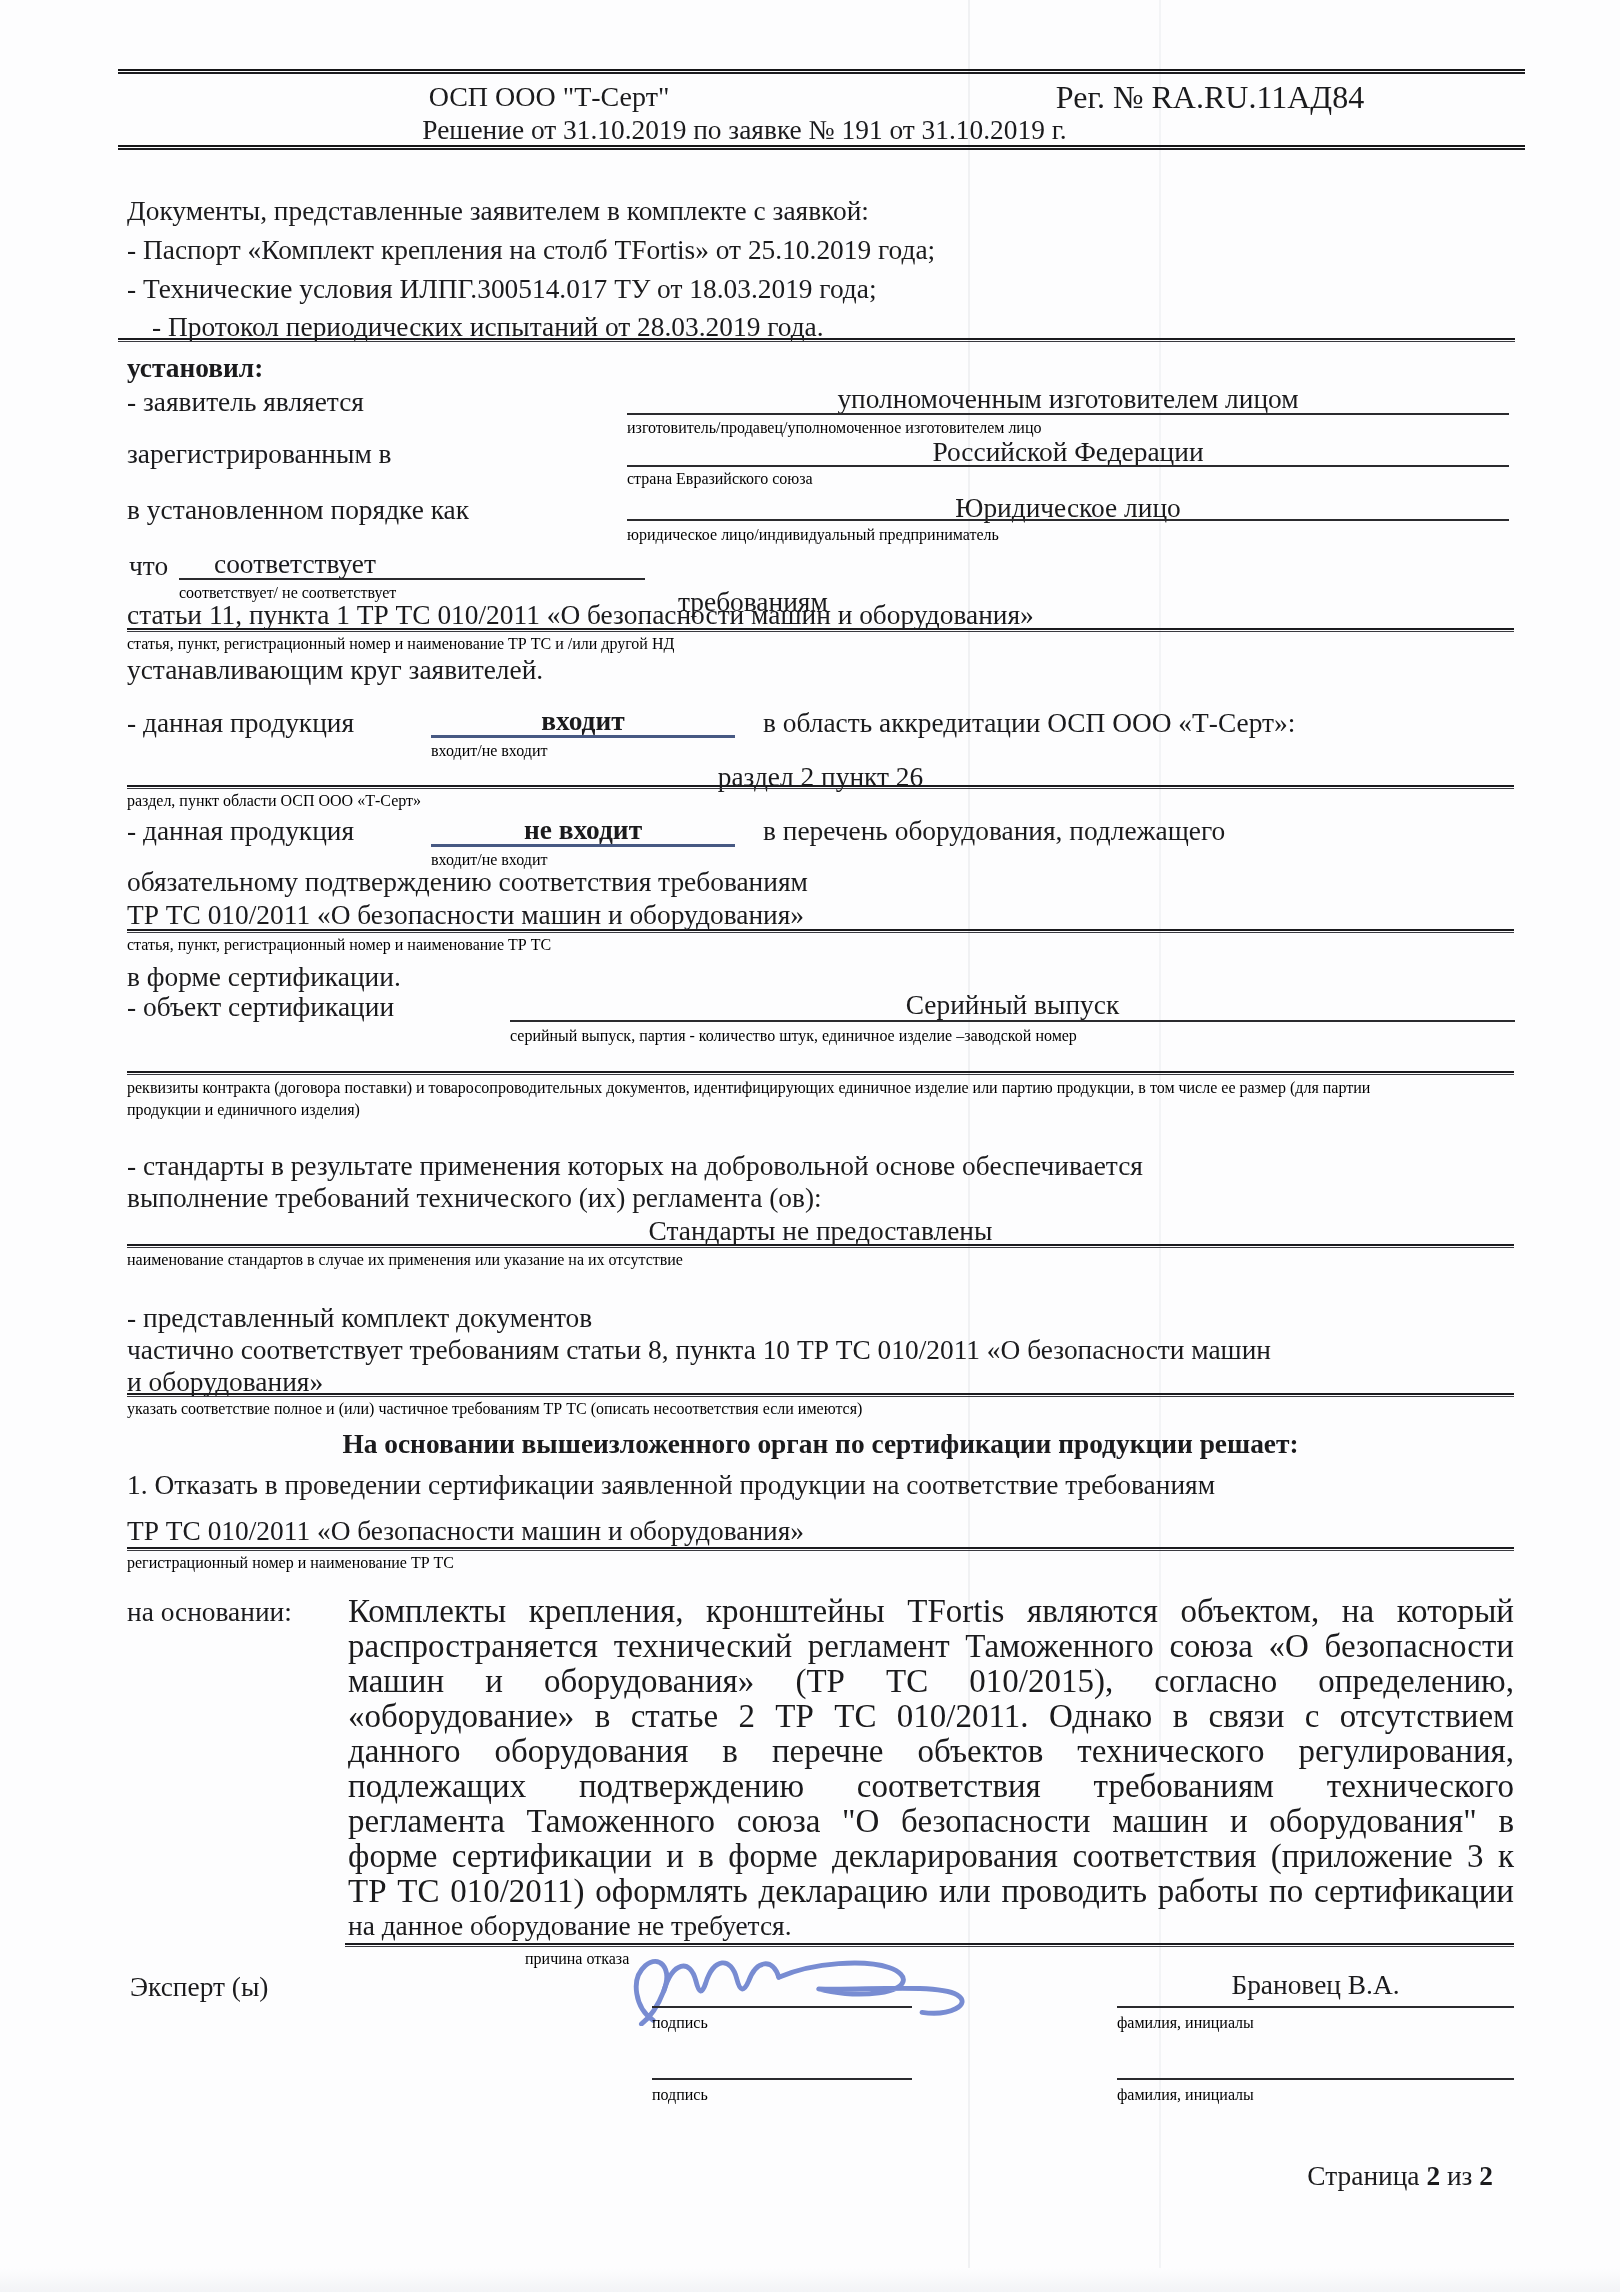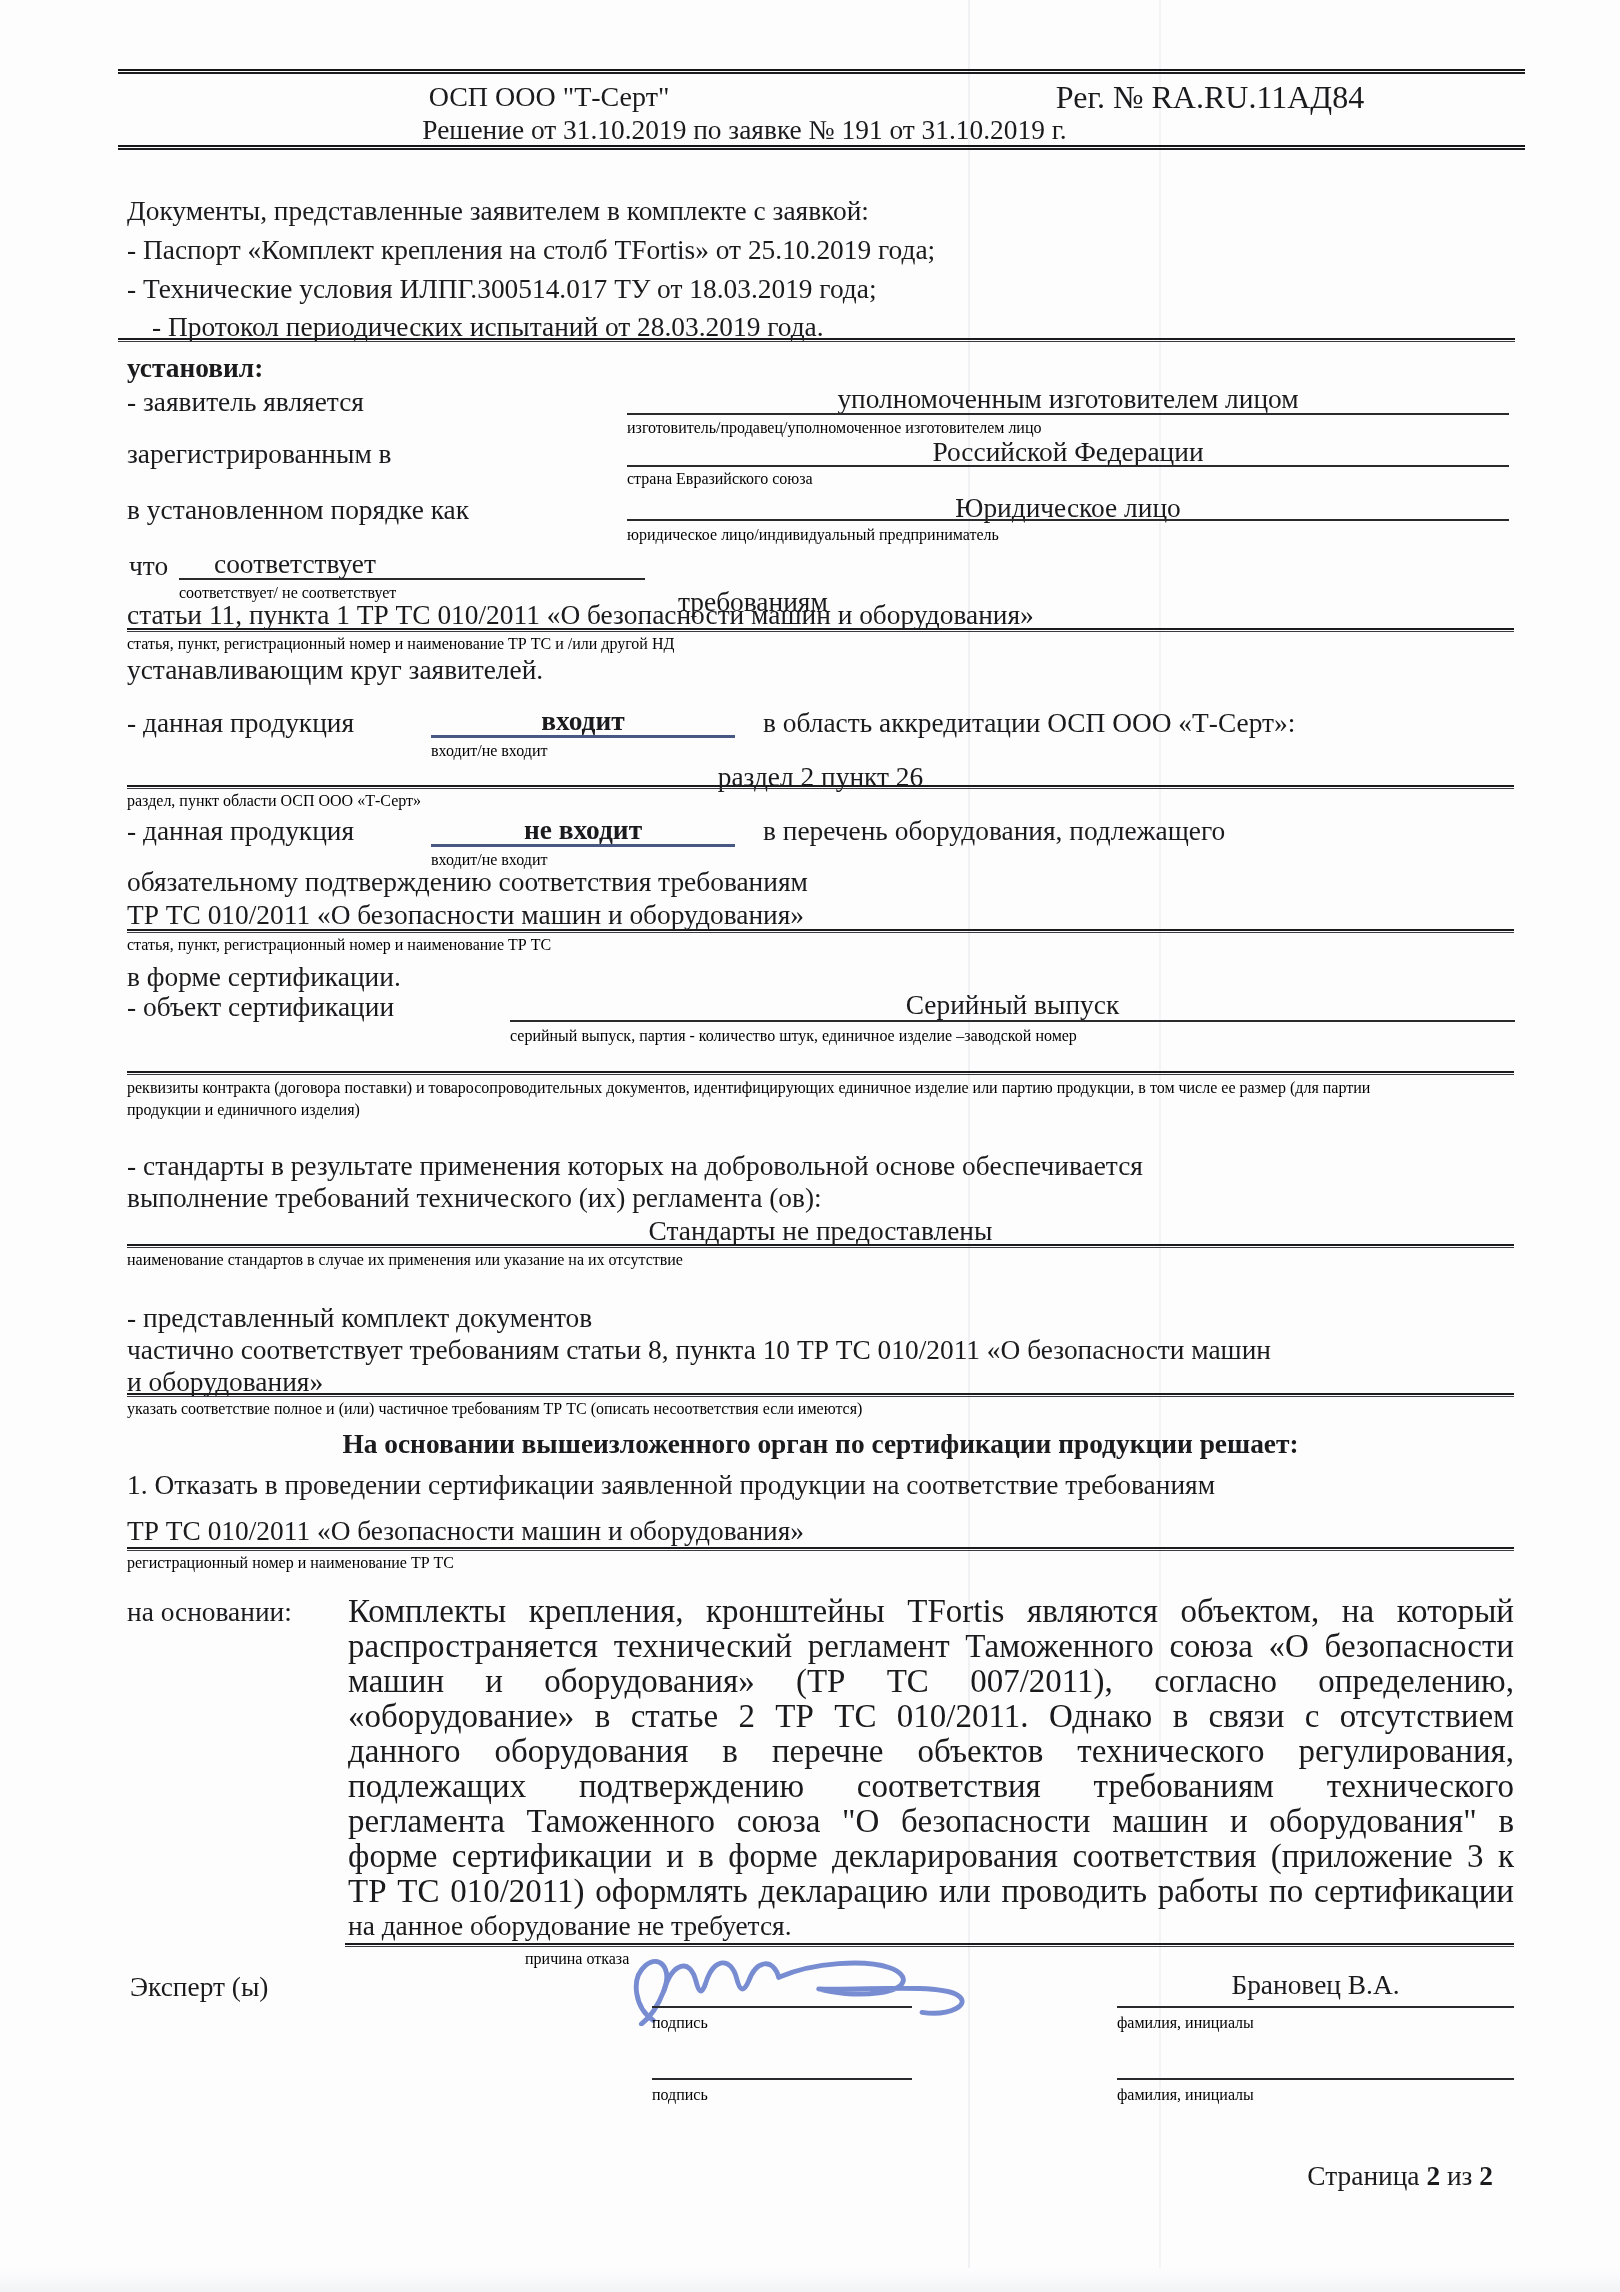--- a/index.html
+++ b/index.html
@@ -119,21 +119,21 @@
   <div class="t b c" style="left:127px;top:1429px;width:1387px;">На основании вышеизложенного орган по сертификации продукции решает:</div>
   <div class="t" style="left:127px;top:1470px;">1. Отказать в проведении сертификации заявленной продукции на соответствие требованиям</div>
   <div class="t" style="left:127px;top:1516px;">ТР ТС 010/2011 «О безопасности машин и оборудования»</div>
   <div class="mrule" style="left:127px;top:1547px;width:1387px;"></div>
   <div class="cap" style="left:127px;top:1554px;width:1387px;">регистрационный номер и наименование ТР ТС</div>
 
   <div class="t" style="left:127px;top:1597px;">на основании:</div>
   <div class="parwrap" style="top:1594px;">
     <div class="pline">Комплекты крепления, кронштейны TFortis являются объектом, на который</div>
     <div class="pline">распространяется технический регламент Таможенного союза «О безопасности</div>
-    <div class="pline">машин и оборудования» (ТР ТС 007/2011), согласно определению,</div>
+    <div class="pline">машин и оборудования» (ТР ТС 010/2015), согласно определению,</div>
     <div class="pline">«оборудование» в статье 2 ТР ТС 010/2011. Однако в связи с отсутствием</div>
     <div class="pline">данного оборудования в перечне объектов технического регулирования,</div>
     <div class="pline">подлежащих подтверждению соответствия требованиям технического</div>
     <div class="pline">регламента Таможенного союза "О безопасности машин и оборудования" в</div>
     <div class="pline">форме сертификации и в форме декларирования соответствия (приложение 3 к</div>
     <div class="pline">ТР ТС 010/2011) оформлять декларацию или проводить работы по сертификации</div>
   </div>
   <div class="t" style="left:348px;top:1911px;">на данное оборудование не требуется.</div>
   <div class="mrule" style="left:345px;top:1943px;width:1169px;"></div>
   <div class="cap" style="left:525px;top:1950px;width:490px;">причина отказа</div>

